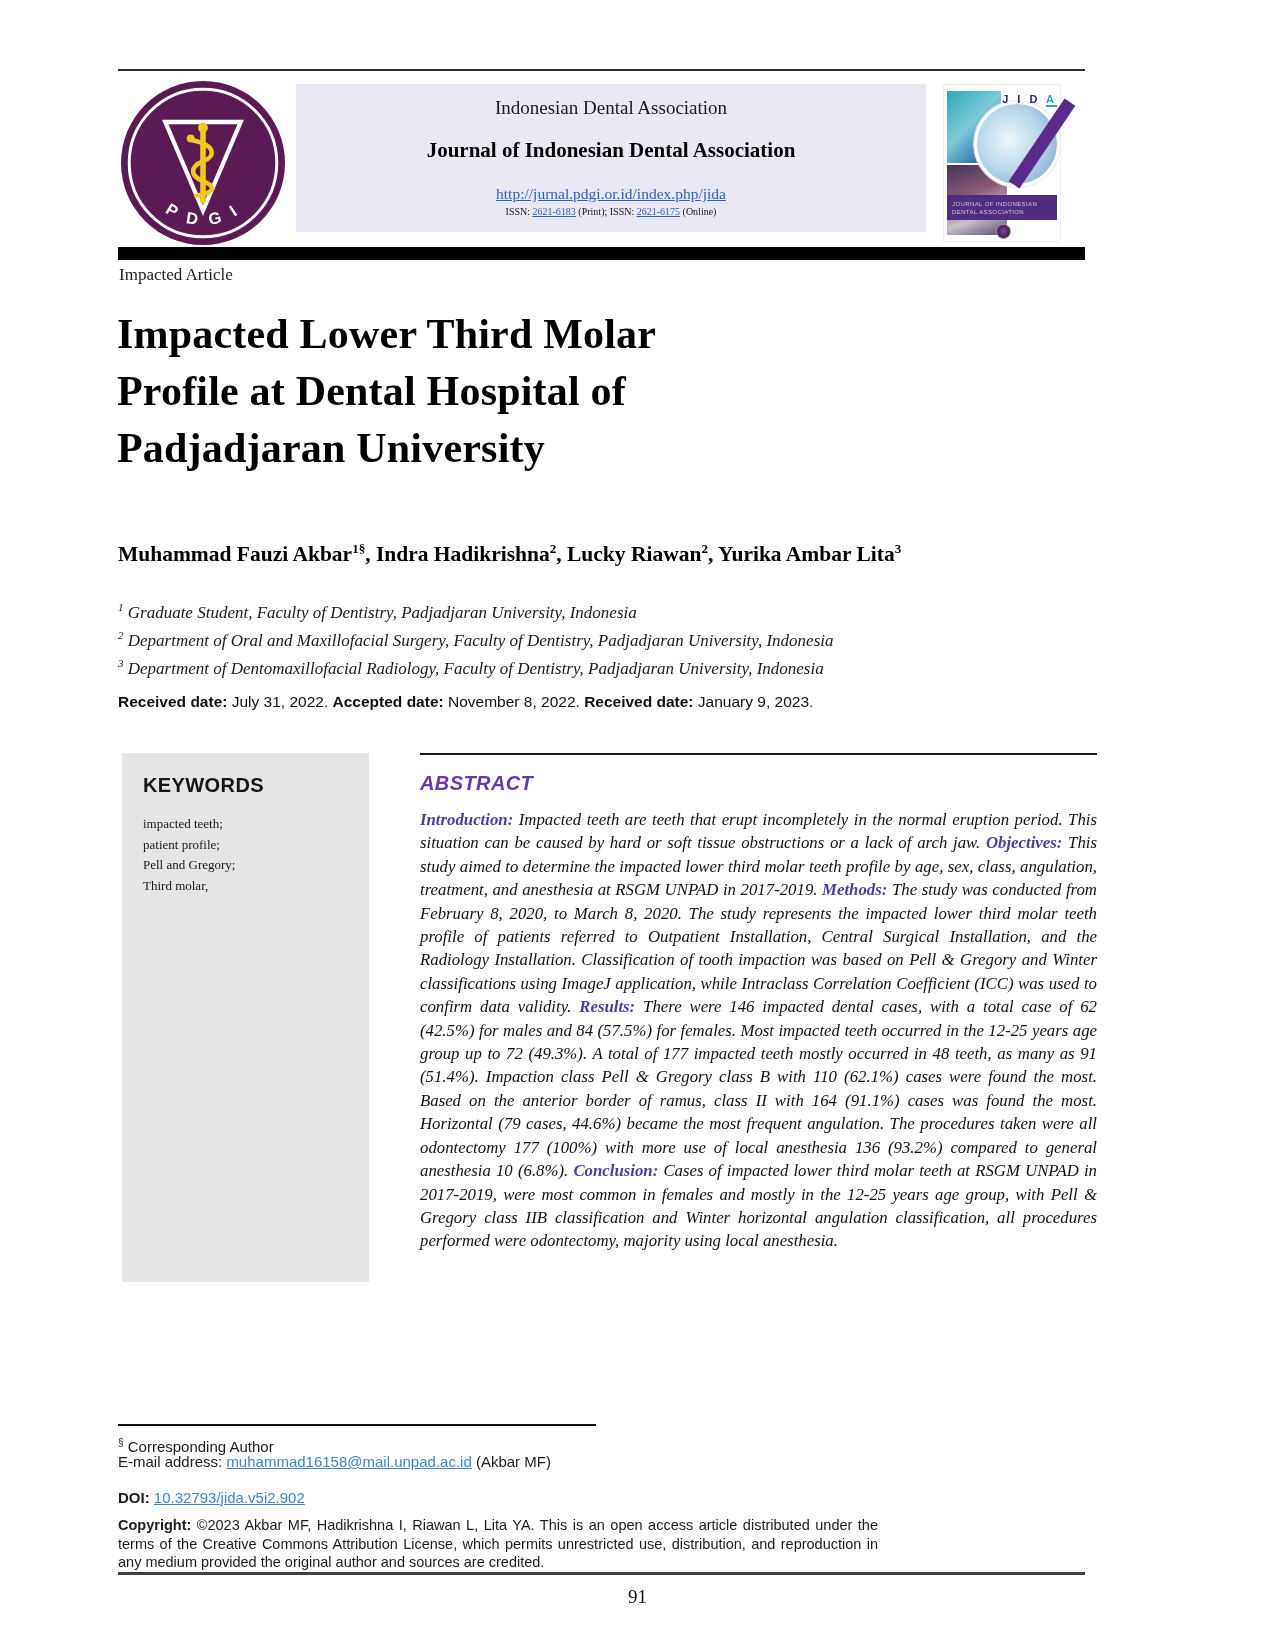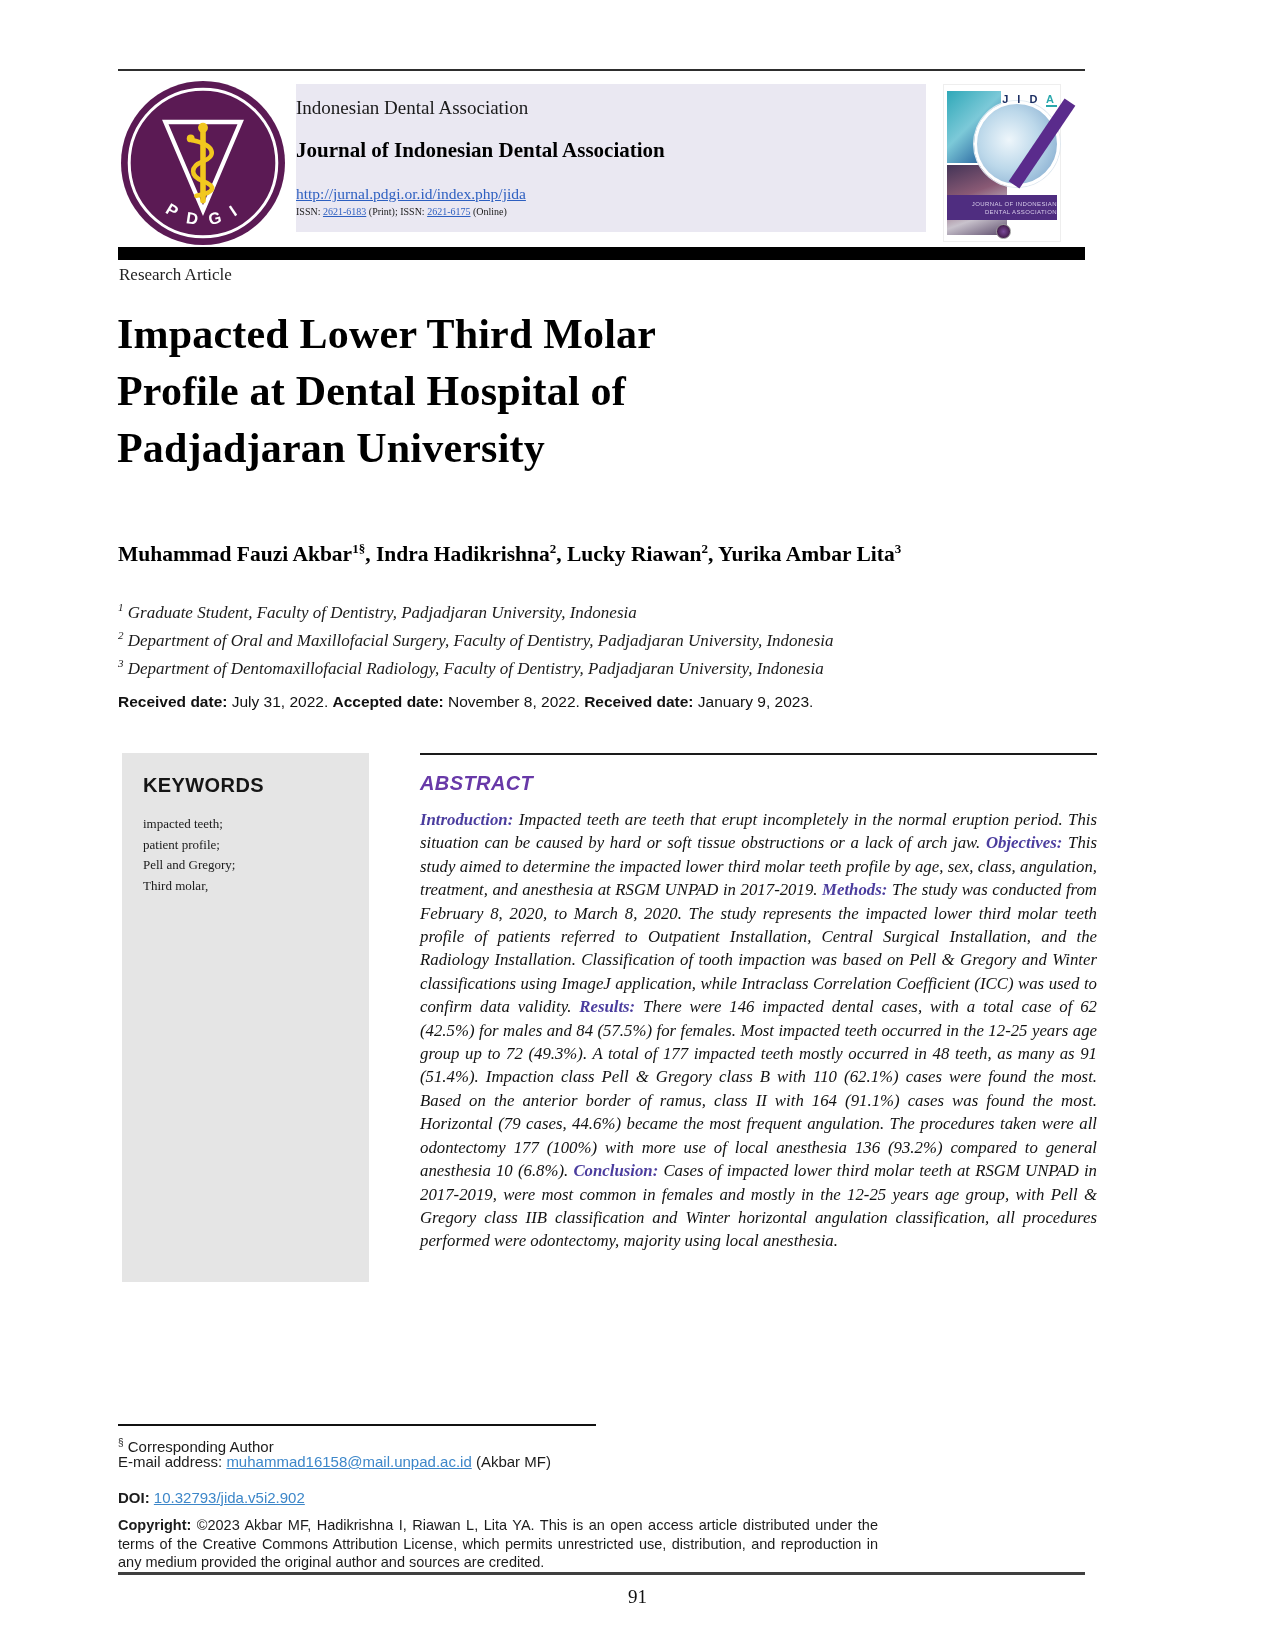--- a/index.html
+++ b/index.html
@@ -13,30 +13,30 @@
   .rule { position:absolute; background:#2e2e2e; }
   .top-rule    { left:118px; top:69px;  width:967px; height:2px; }
   .black-bar   { left:118px; top:247px; width:967px; height:13px; background:#000; }
   .foot-rule   { left:118px; top:1424px; width:478px; height:2px; background:#111; }
   .bottom-rule { left:118px; top:1572px; width:967px; height:3px; background:#3f3f3f; }
 
   
   .pdgi-logo { position:absolute; left:121px; top:81px; width:164px; height:164px; }
   .header-box {
     position:absolute; left:296px; top:84px; width:630px; height:148px;
-    background:#eae8f2; 
+    background:#eae8f2; text-align:center;
   }
   .assoc-name   { padding-top:13px; font-size:19px; color:#1a1a1a; }
   .journal-name { margin-top:19px; font-size:21px; font-weight:bold; color:#000; }
   .journal-url  { display:inline-block; margin-top:22px; font-size:15.5px; color:#2d5fc0; text-decoration:underline; }
   .issn-line    { margin-top:3px; font-size:10px; color:#1a1a1a; }
   .issn-link    { color:#2d5fc0; text-decoration:underline; }
 
   
-  .jida-cover { position:absolute; left:944px; top:85px; width:116px; height:156px; background:#fff; box-shadow:0 0 0 1px #eee;text-align:right; }
+  .jida-cover { position:absolute; left:944px; top:85px; width:116px; height:156px; background:#fff; box-shadow:0 0 0 1px #eee; }
   .jida-c1 { position:absolute; left:3px; top:6px; width:54px; height:72px;
              background:linear-gradient(135deg,#2fa8b8 0%,#7cc9d8 45%,#3e7fae 75%,#274b7a 100%); }
   .jida-c2 { position:absolute; left:3px; top:80px; width:60px; height:70px;
              background:linear-gradient(160deg,#433457 0%,#8a5a75 40%,#c8c2cc 70%,#5b4a6a 100%); }
   .jida-circle { position:absolute; left:30px; top:16px; width:80px; height:80px; border-radius:50%;
              background:radial-gradient(circle at 40% 45%,#eef6fb 0%,#bcd8ea 45%,#8fb4d4 80%);
              border:3px solid #ffffff; box-shadow:0 0 0 1px #dfe8f0; }
   .jida-ribbon { position:absolute; left:48px; top:52px; width:100px; height:13px; background:#5a2b8c;
              transform:rotate(-56deg); }
   .jida-letters { position:absolute; right:3px; top:8px; font-weight:bold; font-size:11px;
@@ -118,21 +118,21 @@
     <div class="jida-letters sans"><span>J I D </span><span class="a">A</span></div>
     <div class="jida-banner sans">
       <div>JOURNAL OF INDONESIAN</div>
       <div>DENTAL ASSOCIATION</div>
     </div>
     <div class="jida-emblem"></div>
   </div>
 
   <div class="rule black-bar"></div>
 
-  <div class="research-article">Research Article</div>
+  <div class="research-article">Impacted Article</div>
 
   <h1 class="title" style="margin:0;">
       <div>Impacted Lower Third Molar</div>
       <div>Profile at Dental Hospital of</div>
       <div>Padjadjaran University</div>
     </h1>
 
   <div class="authors"><span>Muhammad Fauzi Akbar<sup>1§</sup>, </span><span>Indra Hadikrishna<sup>2</sup>, </span><span>Lucky Riawan<sup>2</sup>, </span><span>Yurika Ambar Lita<sup>3</sup></span></div>
 
   <div class="affiliations">

